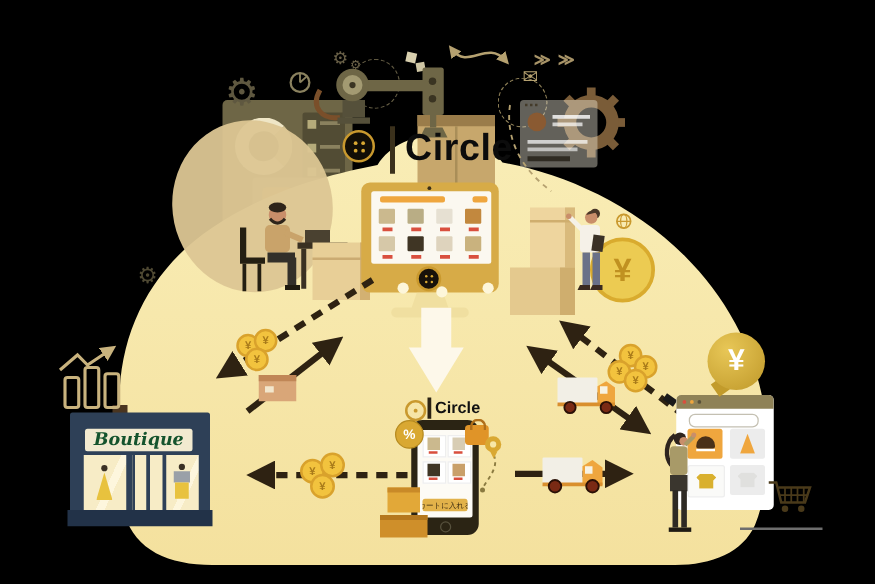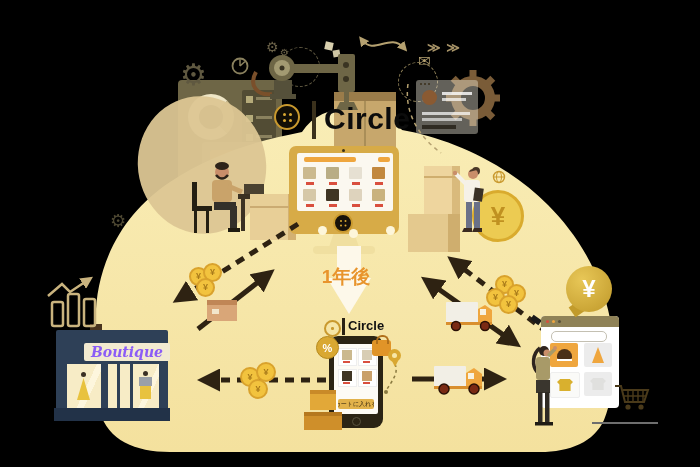--- a/index.html
+++ b/index.html
@@ -217,21 +217,20 @@
   <div class="abs flexc" style="left:274px;top:104px;width:22px;height:22px;background:#120e06;border:2.5px solid #c9992e;border-radius:50%;">
     <div style="width:3px;height:3px;background:#d9a832;border-radius:50%;box-shadow:6px 0 0 #d9a832,0 6px 0 #d9a832,6px 6px 0 #d9a832;margin:-6px 0 0 -6px;"></div>
   </div>
   <div class="abs" style="left:312px;top:101px;width:3.5px;height:38px;background:#3b311c;"></div>
   <div class="abs" style="left:324px;top:102px;font-size:30px;font-weight:bold;color:#0c0c0c;letter-spacing:.5px;">Circle</div>
 
   <svg class="abs" style="left:326px;top:246px;" width="46" height="72" viewBox="0 0 46 72">
     <rect x="11" y="0" width="24" height="34" fill="#fdf8ea"></rect>
     <polygon points="1,32 45,32 23,68" fill="#fdf8ea"></polygon>
   </svg>
-  <div class="abs" style="left:314px;top:264px;width:64px;text-align:center;font-size:19px;font-weight:bold;color:#e8942c;">1年後</div>
 
   <svg class="abs" style="left:0;top:0;" width="700" height="467" viewBox="0 0 700 467">
     <defs>
       <marker id="mD" markerWidth="4.6" markerHeight="4.6" refX="2.4" refY="2.3" orient="auto">
         <path d="M0,0 L4.6,2.3 L0,4.6 Z" fill="#2e2212"></path>
         </marker>
       <marker id="mDs" markerWidth="4.6" markerHeight="4.6" refX="2.4" refY="2.3" orient="auto-start-reverse">
         <path d="M0,0 L4.6,2.3 L0,4.6 Z" fill="#2e2212"></path>
         </marker>
       <marker id="mT" markerWidth="5" markerHeight="5" refX="2.6" refY="2.5" orient="auto">
@@ -282,21 +281,21 @@
     <rect x="4" y="8" width="32" height="22" rx="1" fill="#f2efe6"></rect>
     <path d="M36,30 L36,15 L44,10 L52,16 L52,30 Z" fill="#efa63e"></path>
     <rect x="38" y="15" width="6" height="6" fill="#f7f2e2"></rect>
     <rect x="4" y="28" width="48" height="3" fill="#d98f2e"></rect>
     <circle cx="14" cy="31" r="5" fill="#7a2a14" stroke="#2a1006" stroke-width="1.5"></circle>
     <circle cx="44" cy="31" r="5" fill="#7a2a14" stroke="#2a1006" stroke-width="1.5"></circle>
   </svg>
 
   <div class="abs" style="left:90px;top:324px;width:12px;height:10px;background:#4a3520;"></div>
   <div class="abs" style="left:56px;top:330px;width:112px;height:80px;background:#2e4057;border-radius:2px;">
-    <div class="abs flexc sign-script" style="left:28px;top:13px;width:86px;height:18px;background:#f2ead0;border-radius:2px;color:#8b5cf6;font-size:14px;">
+    <div class="abs flexc sign-script" style="left:12px;top:13px;width:86px;height:18px;background:#f2ead0;border-radius:2px;color:#14532d;font-size:14px;">
       <span>Boutique</span>
     </div>
 
     <div class="abs" style="left:11px;top:34px;width:34px;height:44px;background:linear-gradient(115deg,#f7ecc6 55%,#fdf6dd 55%,#fdf6dd 68%,#f7ecc6 68%);">
       <div class="abs" style="left:14px;top:8px;width:5px;height:5px;background:#3a3024;border-radius:50%;"></div>
       <div class="abs" style="left:10px;top:14px;width:13px;height:22px;background:#e8c23e;clip-path:polygon(50% 0,100% 100%,0 100%);"></div>
     </div>
     <div class="abs" style="left:50px;top:34px;width:22px;height:44px;background:#f7ecc6;border-left:2px solid #2e4057;border-right:2px solid #2e4057;">
       <div class="abs" style="left:9px;top:0;width:3px;height:44px;background:#2e4057;"></div>
     </div>

